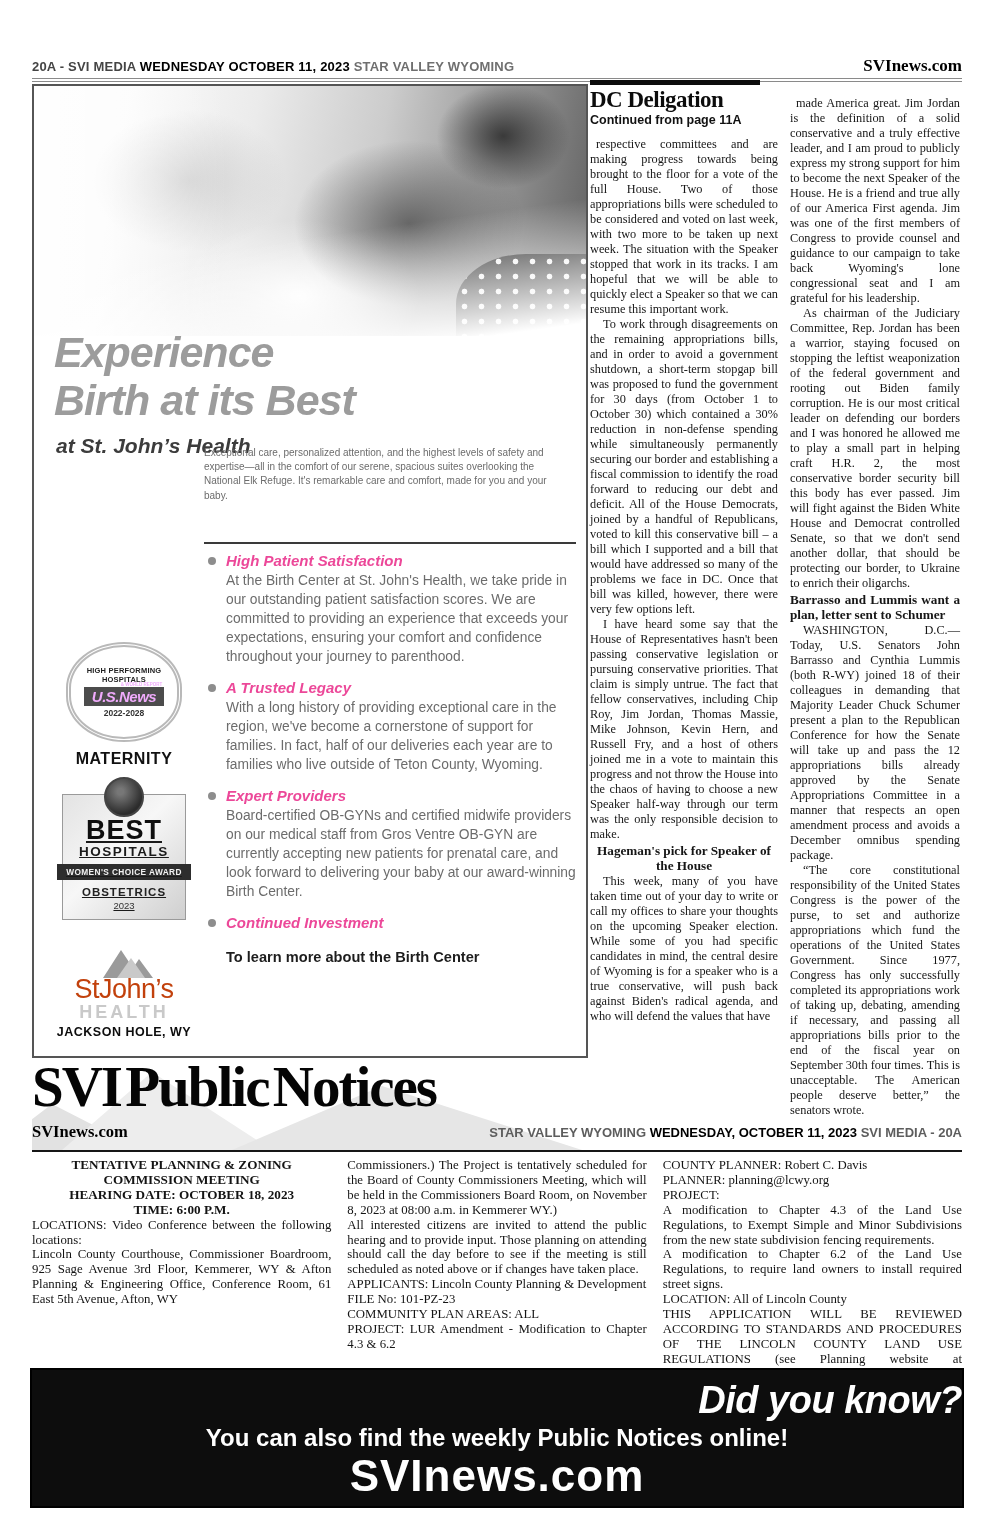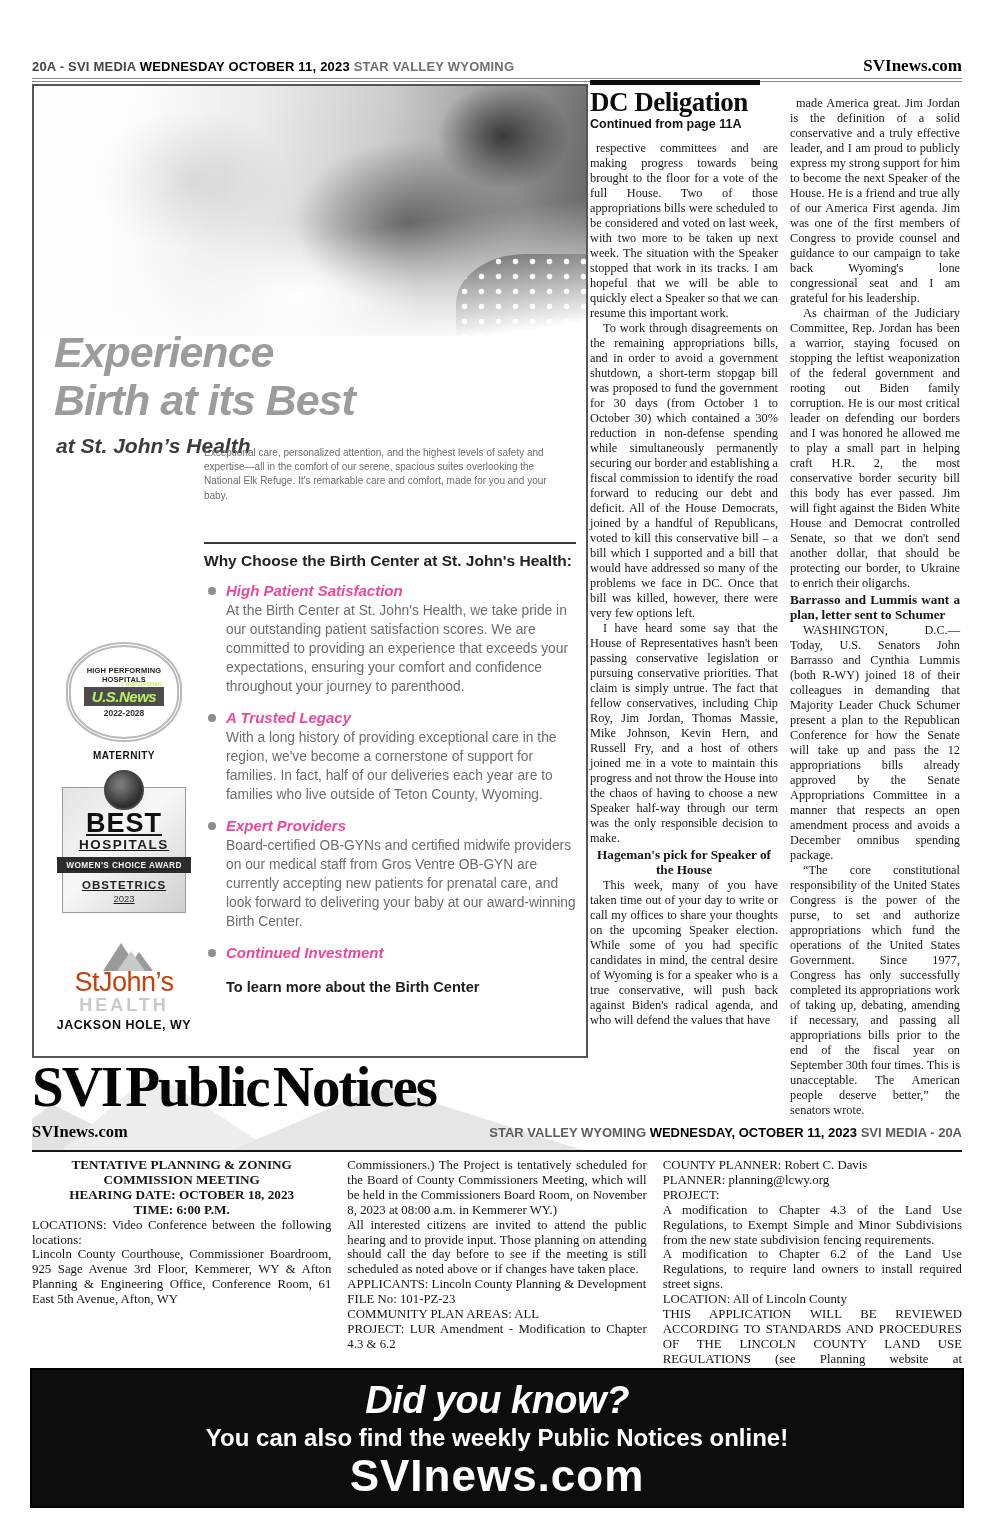--- a/index.html
+++ b/index.html
@@ -45,25 +45,25 @@
   .bullet-body{ font-size:13.8px; line-height:1.38; color:#6c6c6c;}
   .ad-cta{ padding-left:22px; margin-top:16px; font-size:14.6px; line-height:1.38;}
   .cta-bold{ font-weight:800; color:#1d1d1d;}
 
   
   .badges{ position:absolute; left:16px; top:556px; width:148px; text-align:center;}
   .usnews{ margin-bottom:26px;}
   .wreath{ width:116px; height:100px; margin:0 auto; border:5px double #b9b9b9; border-radius:50% / 46%;
     position:relative; display:flex; flex-direction:column; justify-content:center; align-items:center; background:#fff;}
   .un-top{ font-size:7.5px; font-weight:800; color:#222; line-height:1.25; letter-spacing:.2px;}
-  .un-brand{ background:#4c4c4c; color:#bef264; font-weight:900; font-style:italic; font-size:15px;
+  .un-brand{ background:#4c4c4c; color:#f0abfc; font-weight:900; font-style:italic; font-size:15px;
     padding:1px 8px; margin:3px 0 2px; position:relative; letter-spacing:-.5px;}
   .un-brand small{ position:absolute; top:-5px; right:2px; font-size:4.5px; font-style:normal; letter-spacing:0;}
   .un-years{ font-size:8.5px; font-weight:700; color:#333;}
-  .un-label{ margin-top:8px; font-size:10px; font-weight:900; color:#111; letter-spacing:.5px;}
+  .un-label{ margin-top:8px; font-size:16px; font-weight:900; color:#111; letter-spacing:.5px;}
   .best{ width:124px; margin:0 auto 26px; background:linear-gradient(135deg,#e3e3e3,#f7f7f7 45%,#cfcfcf);
     border:1px solid #9a9a9a; padding:22px 0 8px; position:relative;text-decoration:underline;}
   .medallion{ position:absolute; top:-18px; left:50%; transform:translateX(-50%); width:40px; height:40px;
     border-radius:50%; background:radial-gradient(circle at 40% 35%, #777 10%, #2c2c2c 70%); border:2px solid #444;}
   .best-line1{ font-size:27px; font-weight:900; color:#0f0f0f; letter-spacing:1px; line-height:1;}
   .best-line2{ font-size:13.5px; font-weight:700; color:#1b1b1b; letter-spacing:1.5px; margin-bottom:5px;}
   .best-ribbon{ background:#2d2d2d; color:#f2f2f2; font-size:8.3px; font-weight:800; padding:3px 0; letter-spacing:.4px; margin:0 -6px;}
   .best-spec{ font-size:11.5px; font-weight:600; color:#222; letter-spacing:1px; margin-top:6px;}
   .best-year{ font-size:9.5px; color:#333; margin-top:2px;}
   .stjohns{ margin-top:10px;}
@@ -71,21 +71,21 @@
   .sj-health{ font-size:18px; font-weight:700; color:#c9c9c9; letter-spacing:3px; line-height:1.05;}
   .sj-loc{ font-size:12.5px; font-weight:900; color:#0d0d0d; margin-top:3px; letter-spacing:.5px;}
 
   
   .article{ position:absolute; left:590px; top:80px; width:370px; font-family:"Liberation Serif", serif;}
   .art-cols{ display:flex; gap:12px;}
   .art-col1{ width:188px;}
   .art-col2{ width:170px; padding-top:16px;}
   .art-titleblock{ width:170px; margin-bottom:10px;}
   .art-bar{ height:5px; background:#0c0c0c; margin-bottom:3px;}
-  .art-title{ font-size:27px; font-weight:900; color:#0c0c0c; letter-spacing:-.5px; line-height:1.05;}
+  .art-title{ font-size:23px; font-weight:900; color:#0c0c0c; letter-spacing:-.5px; line-height:1.05;}
   .art-continued{ font-family:"Liberation Sans", sans-serif; font-size:12.5px; font-weight:800; color:#111; margin-top:1px;}
   .article p{ font-size:12.3px; line-height:15px; text-align:justify; color:#161616; text-indent:13px; margin:0;}
   .article p.noind{ text-indent:6px;}
   .article p.sub-center{ text-align:center; font-weight:900; text-indent:0; font-size:13.2px; margin:1px 0;}
   .article p.sub-left{ font-weight:900; text-indent:0; font-size:13.2px; text-align:justify; margin:1px 0;}
 
   
   .pn-head{ position:absolute; left:32px; right:32px; top:1056px; height:94px; overflow:hidden;}
   .mountain{ position:absolute; bottom:0; width:0; height:0; border-style:solid;}
   .m1{ left:30px; border-width:0 120px 78px 90px; border-color:transparent transparent #ededed transparent;}
@@ -102,21 +102,21 @@
   
   .notices{ position:absolute; left:32px; top:1158px; width:930px; display:flex; gap:16px;
     font-family:"Liberation Serif", serif;}
   .ncol{ width:300px;}
   .ncol p{ font-size:12.8px; line-height:14.9px; text-align:justify; color:#141414; margin:0;}
   .ncol p.center-bold{ text-align:center; font-weight:800; font-size:13.2px;}
 
   
   .banner{ position:absolute; left:30px; right:30px; top:1368px; height:140px; background:#0d0d0d;
     border:2px solid #000; color:#fff; text-align:center; display:flex; flex-direction:column; justify-content:center; gap:2px;}
-  .bn-1{ font-size:38px; font-weight:900; font-style:italic; letter-spacing:-.5px;}
+  .bn-1{ font-size:38px; font-weight:900; font-style:italic; letter-spacing:-.5px;text-align:right;}
   .bn-2{ font-size:24px; font-weight:800;}
   .bn-3{ font-size:44px; font-weight:800; letter-spacing:1px; line-height:1.0;}
 </style>
 </head>
 <body>
 
 <div class="page">
 
   <div class="top-header">
     <div class="th-left"><span>20A - SVI MEDIA </span><span class="th-bold">WEDNESDAY OCTOBER 11, 2023</span><span class="th-gray"> STAR VALLEY WYOMING</span></div>
@@ -158,21 +158,20 @@
           <path d="M24 32 L38 12 L52 32 Z" fill="#c9c9c9"></path>
         </svg>
         <div class="sj-name">StJohn’s</div>
         <div class="sj-health">HEALTH</div>
         <div class="sj-loc">JACKSON HOLE, WY</div>
       </div>
     </div>
 
     <div class="ad-right">
       <div class="why-rule"></div>
-      <div class="why-heading">Why Choose the Birth Center at St. John's Health:</div>
 
       <div class="bullet">
         <span class="dot"></span>
         <div class="bullet-title">High Patient Satisfaction</div>
         <div class="bullet-body">At the Birth Center at St. John's Health, we take pride in our outstanding patient satisfaction scores. We are committed to providing an experience that exceeds your expectations, ensuring your comfort and confidence throughout your journey to parenthood.</div>
       </div>
       <div class="bullet">
         <span class="dot"></span>
         <div class="bullet-title">A Trusted Legacy</div>
         <div class="bullet-body">With a long history of providing exceptional care in the region, we've become a cornerstone of support for families. In fact, half of our deliveries each year are to families who live outside of Teton County, Wyoming.</div>

